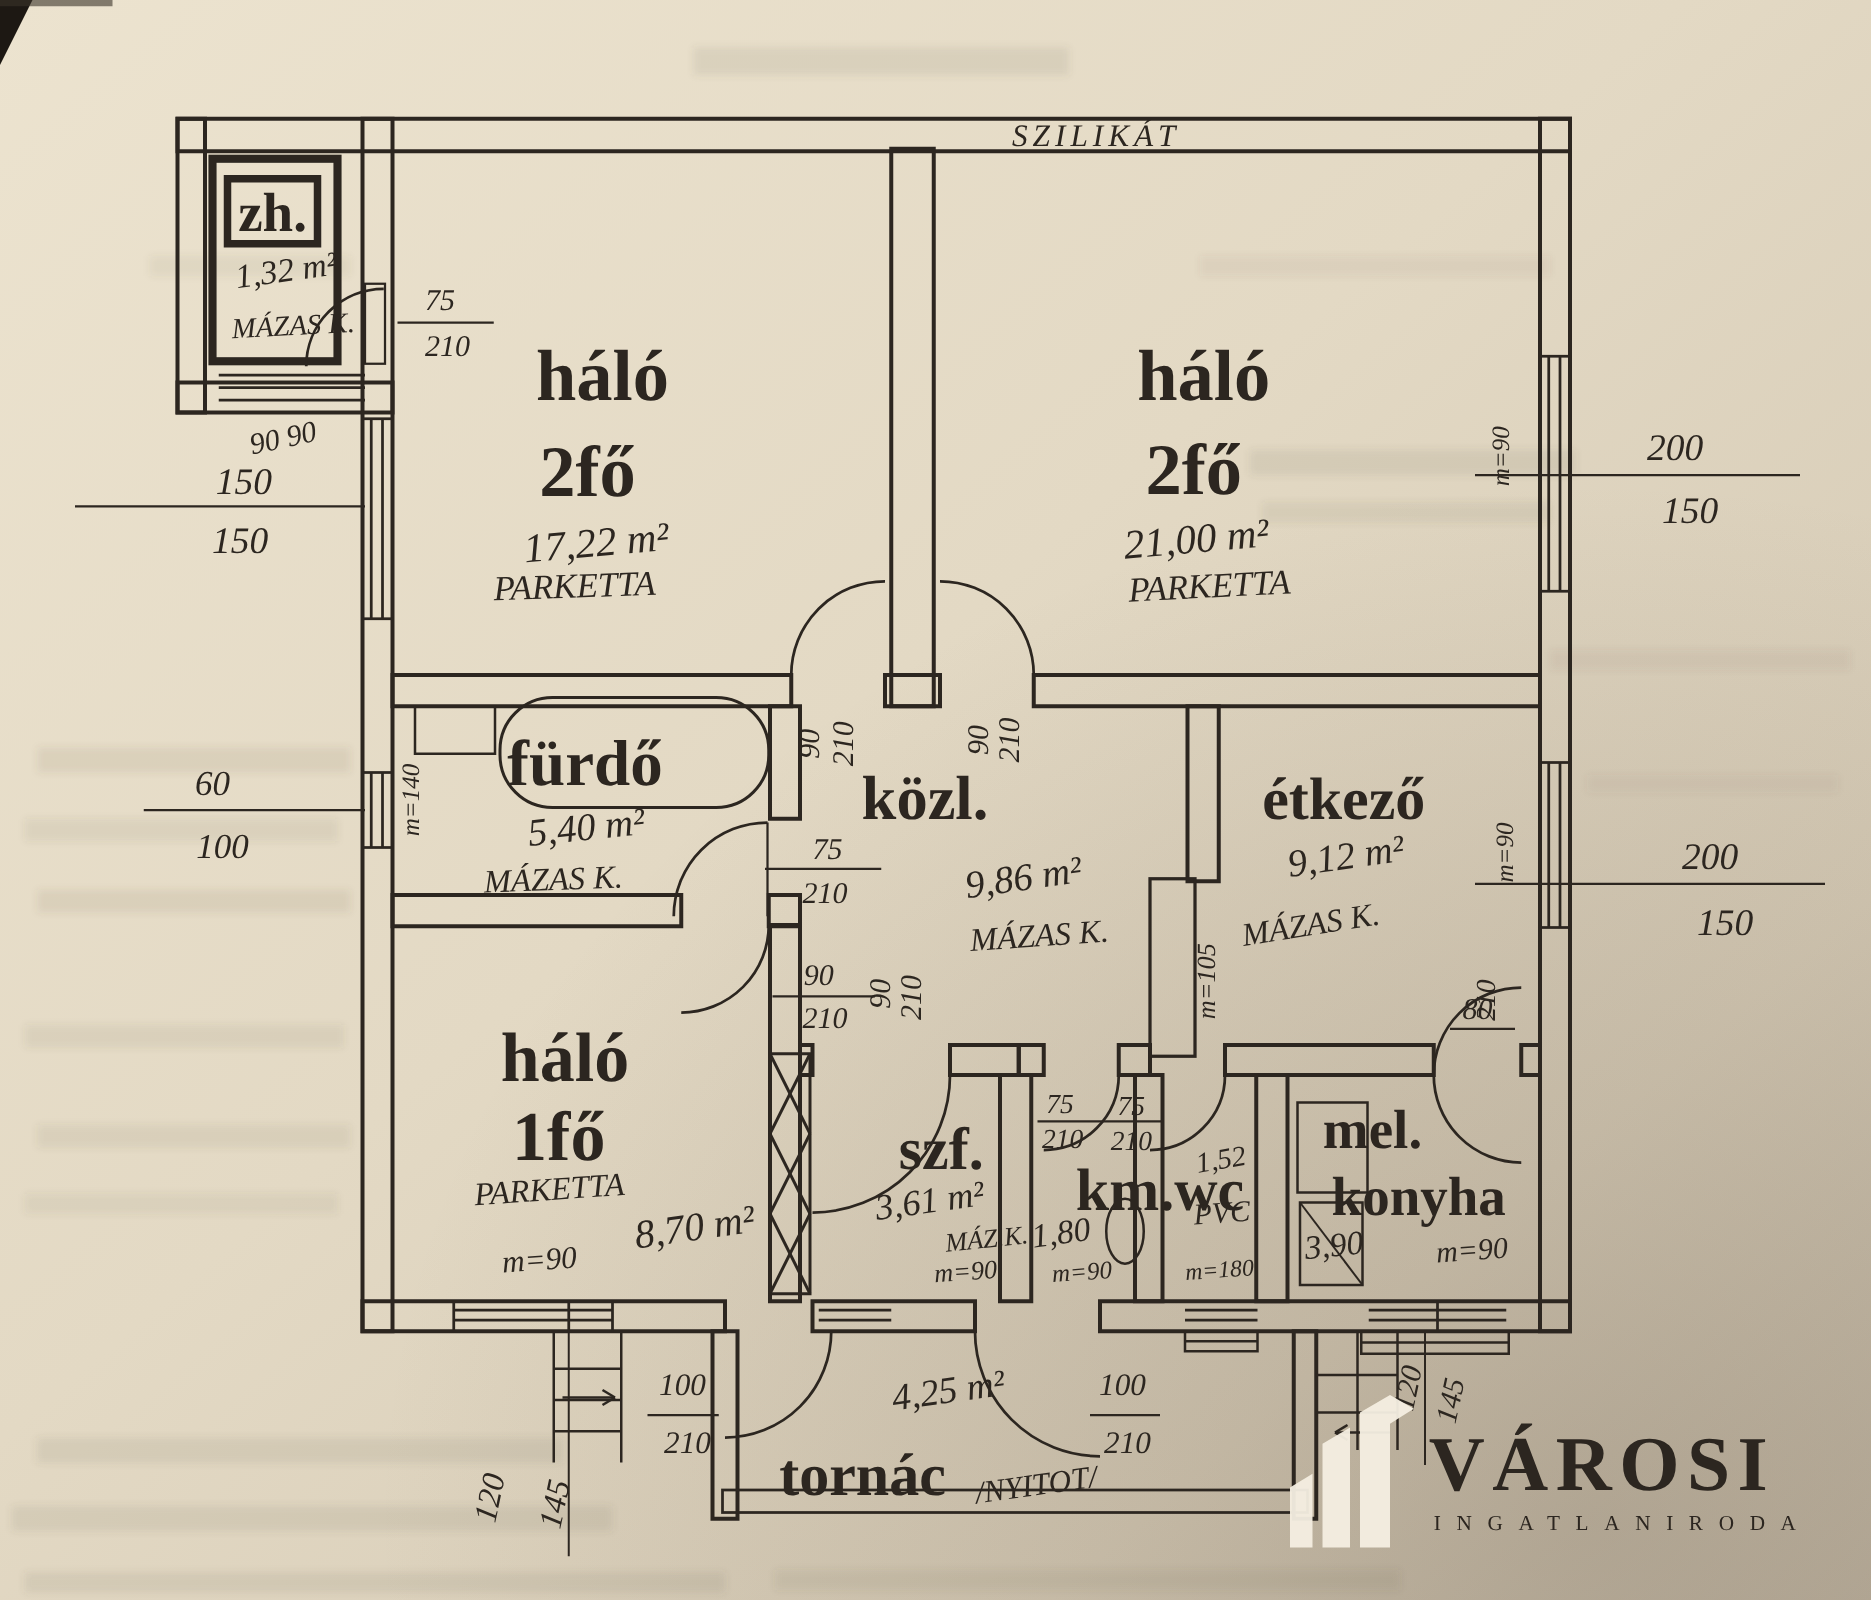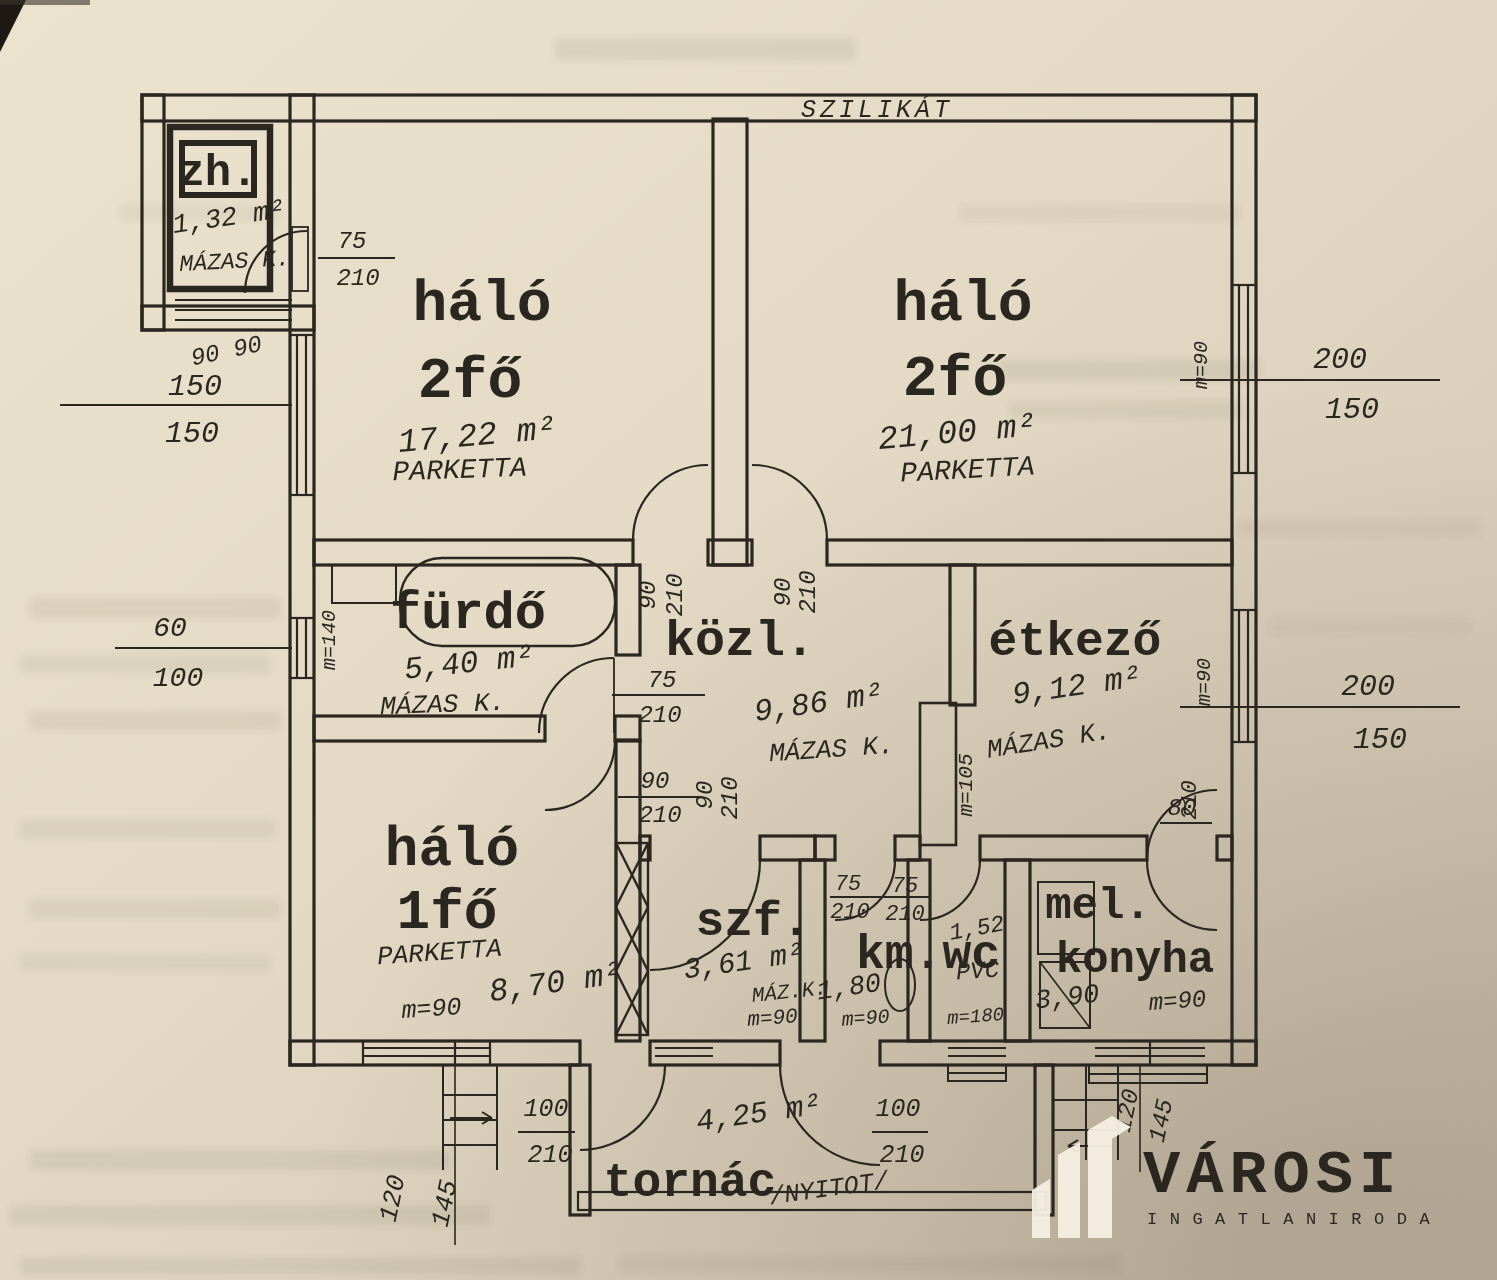--- a/index.html
+++ b/index.html
@@ -1,17 +1,17 @@
 <!DOCTYPE html>
 <html><head>
 <meta charset="utf-8">
 <style>
   html,body{margin:0;padding:0;background:#8a8076;}
   #stage{position:relative;width:1497px;height:1280px;overflow:hidden;
-         font-family:Liberation Mono, monospace;}
+         font-family:Liberation Serif, serif;}
   svg{display:block}
   text{fill:#2c2620;}
   .ink{stroke:#2c2620;fill:none;}
   .hand{font-style:italic;}
   .roomname{font-weight:bold;}
 </style>
 </head>
 <body>
 
 <div id="stage">

